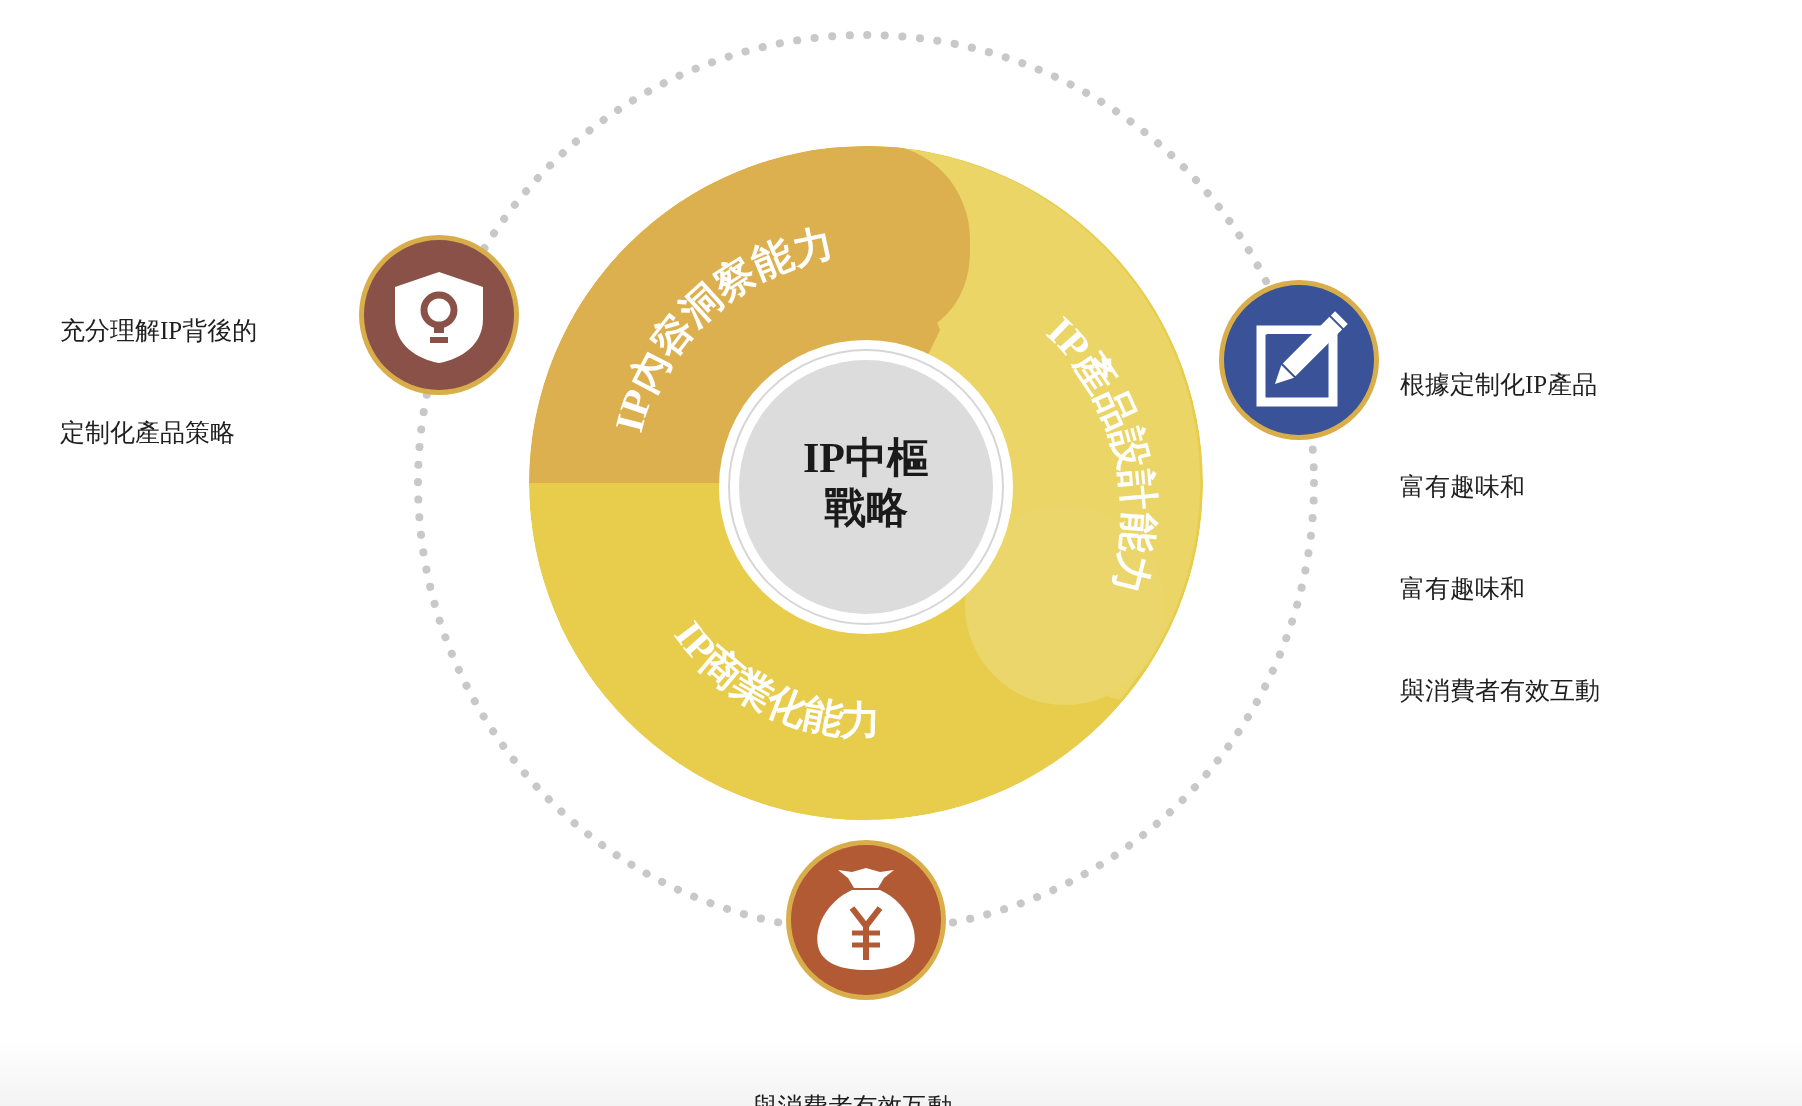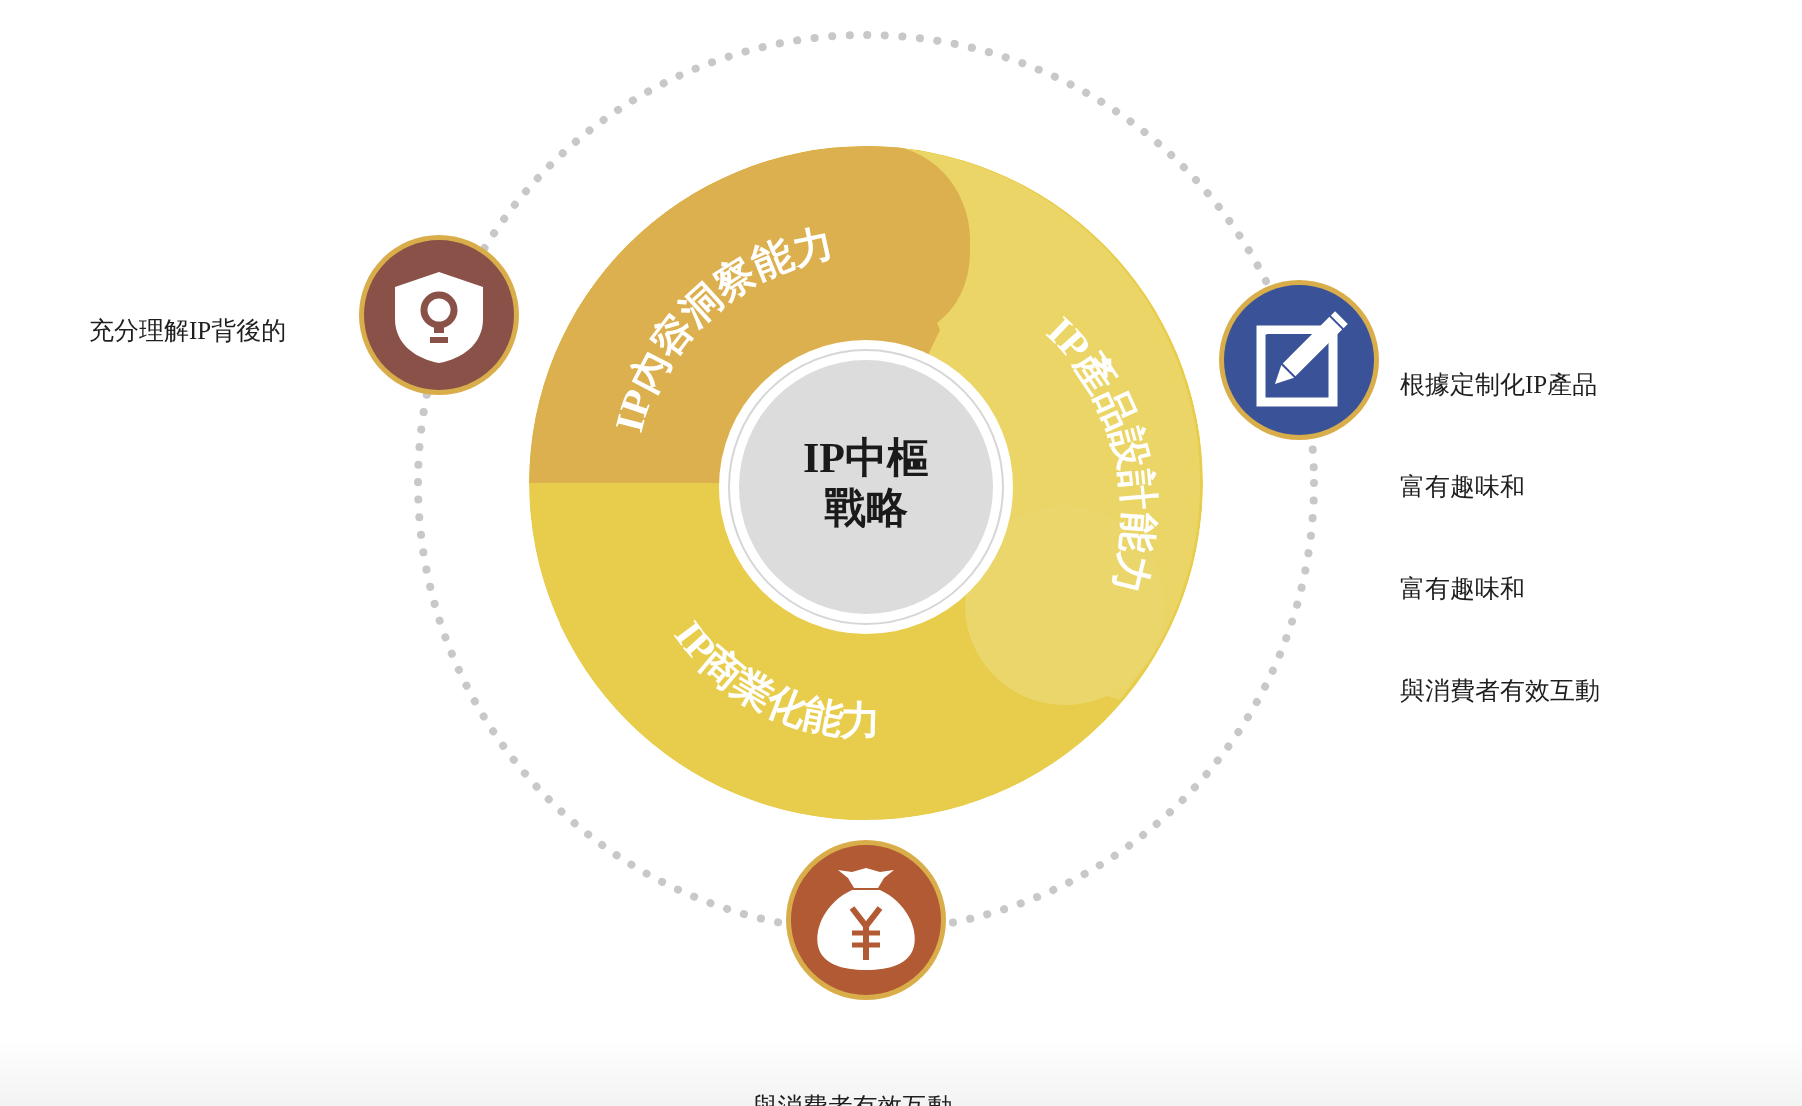--- a/index.html
+++ b/index.html
@@ -10,21 +10,21 @@
     color: #1a1a1a;
   }
   #diagram { position: absolute; left: 0; top: 0; width: 1802px; height: 1106px; }
   .caption {
     position: absolute;
     font-family: "Liberation Serif", "DejaVu Serif", serif;
     font-size: 25px; line-height: 34px; color: #1f1f1f;
     white-space: pre;
   }
   .caption .line { display: block; }
-  #caption-left { left: 60px; top: 246px; margin-left: 29px; }
+  #caption-left { left: 60px; top: 246px; }
   #caption-right { left: 1400px; top: 300px; }
   #caption-bottom { left: 0; width: 1730px; top: 1022px; text-align: center; }
   .seg-label {
     fill: #ffffff; font-family: "Liberation Serif", "DejaVu Serif", serif;
     font-weight: bold; font-size: 40px;
   }
   .center-title {
     fill: #1a1a1a; font-family: "Liberation Serif", "DejaVu Serif", serif;
     font-weight: bold; font-size: 42px;
   }
@@ -112,20 +112,21 @@
       <path d="M -14 -12 L 0 6 L 14 -12" fill="none" stroke="#B25A33" stroke-width="6"></path>
       <line x1="0" y1="6" x2="0" y2="40" stroke="#B25A33" stroke-width="6"></line>
       <line x1="-14" y1="13" x2="14" y2="13" stroke="#B25A33" stroke-width="5"></line>
       <line x1="-14" y1="25" x2="14" y2="25" stroke="#B25A33" stroke-width="5"></line>
     </g>
   </g>
 </svg>
 
 <div class="caption" id="caption-left">
   <span class="line">充分理解IP背後的</span>
+  <span class="line">定制化產品策略</span>
 </div>
 
 <div class="caption" id="caption-right">
   <span class="line">根據定制化IP產品</span>
   <span class="line">富有趣味和</span>
   <span class="line">富有趣味和</span>
   <span class="line">與消費者有效互動</span>
 </div>
 
 <div class="caption" id="caption-bottom">

